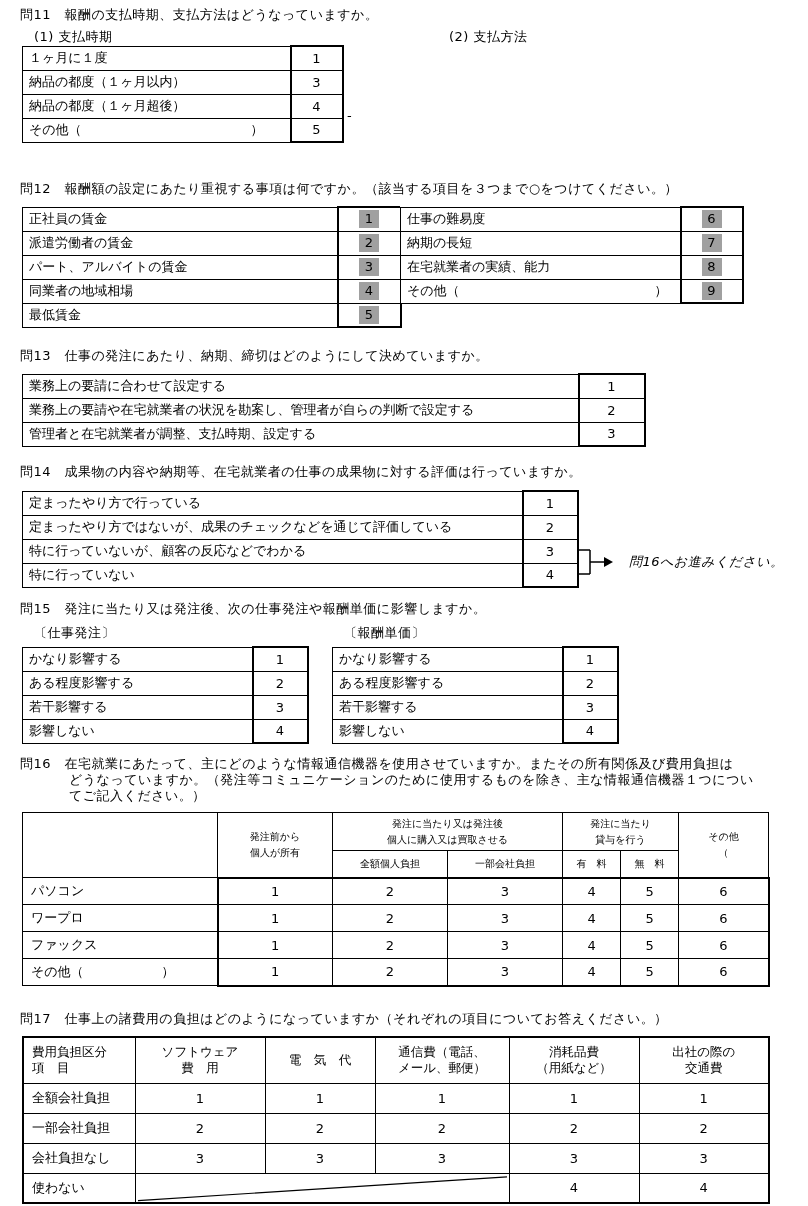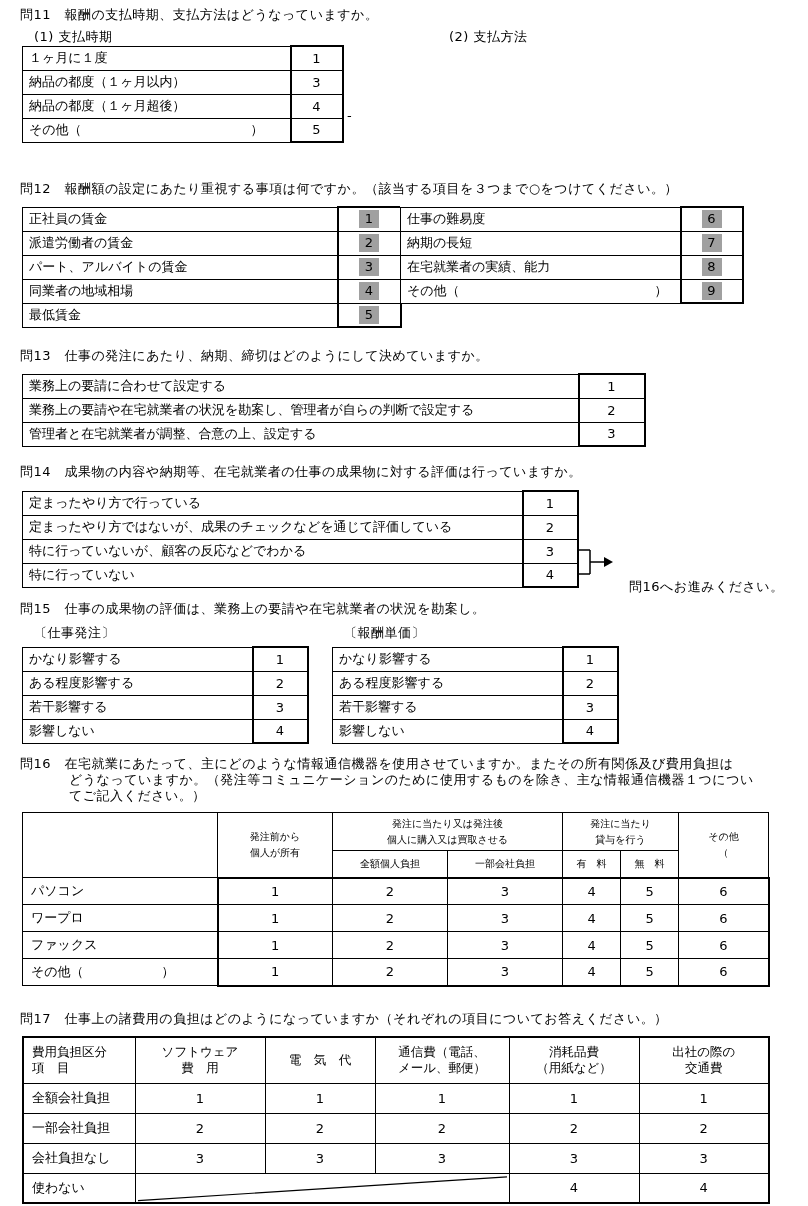--- a/index.html
+++ b/index.html
@@ -134,21 +134,21 @@
     <tbody>
       <tr>
           <td>業務上の要請に合わせて設定する</td>
           <td class="num">1</td>
         </tr>
       <tr>
           <td>業務上の要請や在宅就業者の状況を勘案し、管理者が自らの判断で設定する</td>
           <td class="num">2</td>
         </tr>
       <tr>
-          <td>管理者と在宅就業者が調整、合意の上、設定する</td>
+          <td>管理者と在宅就業者が調整、支払時期、設定する</td>
           <td class="num">3</td>
         </tr>
     </tbody>
   </table>
 
   <div class="abs qtitle" style="left:8px;top:463px;">問14　成果物の内容や納期等、在宅就業者の仕事の成果物に対する評価は行っていますか。</div>
   <table class="abs opt" style="left:22px;top:490px;width:555px;">
     <colgroup>
         <col style="width:500px">
         <col style="width:55px">
@@ -170,23 +170,23 @@
           <td>特に行っていない</td>
           <td class="num">4</td>
         </tr>
     </tbody>
   </table>
 
   <svg class="abs" style="left:578px;top:542px;" width="36" height="40" viewBox="0 0 36 40">
     <path d="M0,8 H12 M0,32 H12 M12,8 V32 M12,20 H26" stroke="#000" fill="none" stroke-width="1.5"></path>
     <polygon points="26,15 35,20 26,25" fill="#000"></polygon>
   </svg>
-  <div class="abs qtitle" style="left:617px;top:578px;">問16へお進みください。</div>
-
-  <div class="abs qtitle" style="left:8px;top:600px;">問15　仕事の成果物の評価は、業務上の要請や在宅就業者の状況を勘案し。</div>
+  <div class="abs qtitle" style="left:617px;top:553px;font-style:italic;">問16へお進みください。</div>
+
+  <div class="abs qtitle" style="left:8px;top:600px;">問15　発注に当たり又は発注後、次の仕事発注や報酬単価に影響しますか。</div>
   <div class="abs qtitle" style="left:22px;top:624px;">〔仕事発注〕</div>
   <div class="abs qtitle" style="left:332px;top:624px;">〔報酬単価〕</div>
 
   <table class="abs opt" style="left:22px;top:646px;width:285px;">
     <colgroup>
         <col style="width:230px">
         <col style="width:55px">
       </colgroup>
     <tbody>
       <tr>

